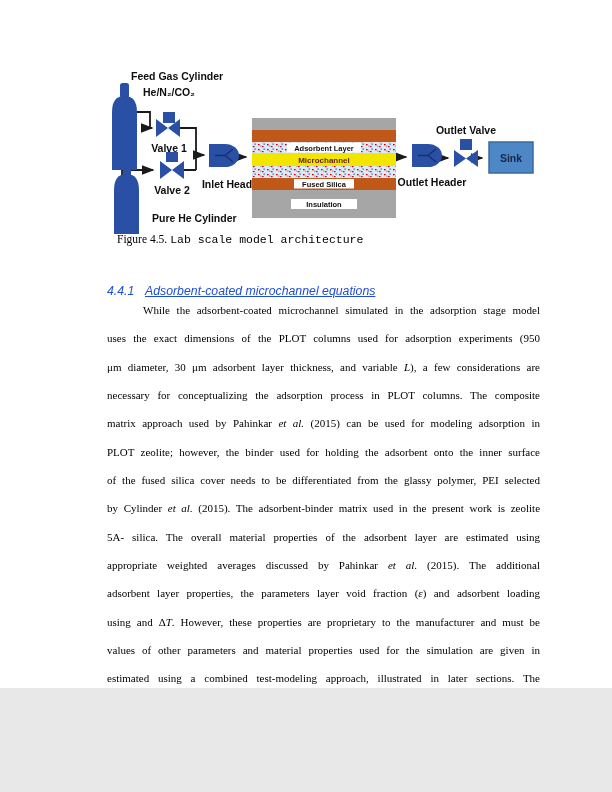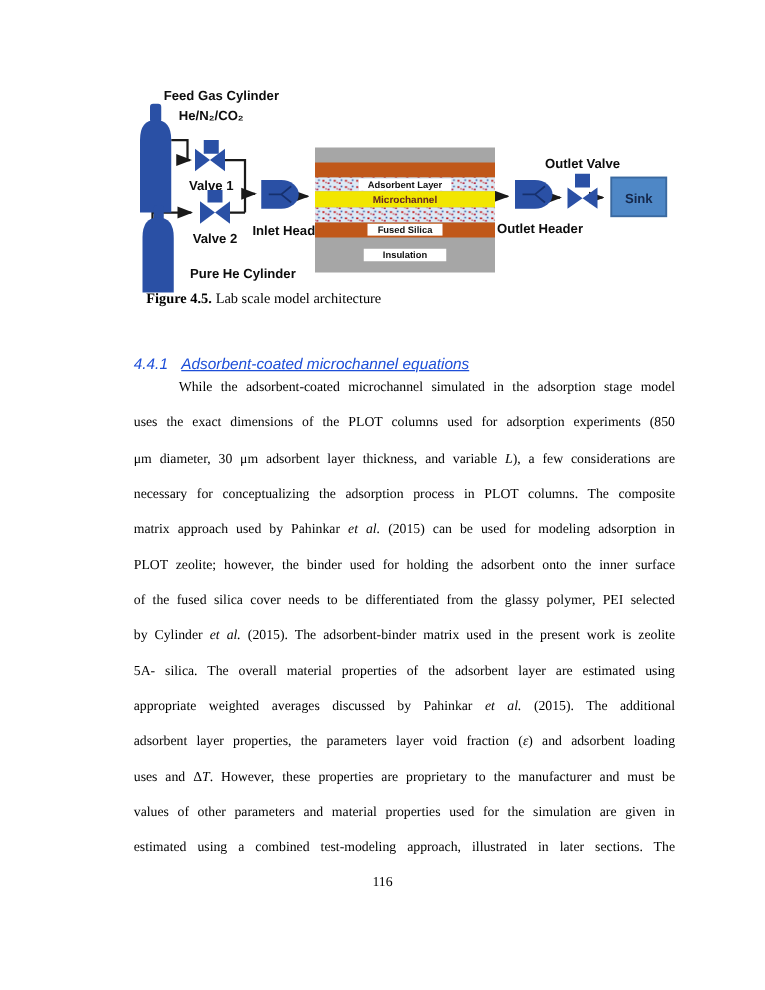--- a/index.html
+++ b/index.html
@@ -1,23 +1,23 @@
 <!DOCTYPE html>
 <html><head>
 <meta charset="utf-8">
 <style>
   html,body{margin:0;padding:0;background:#e8e8e8;}
-  .page{position:relative;width:612px;height:792px;background:#ffffff;overflow:hidden;
+  .page{position:relative;width:612px;height:688px;background:#ffffff;overflow:hidden;
         font-family:"Liberation Serif",serif;color:#1a1a1a;}
   .fig-svg{position:absolute;left:95px;top:58px;}
   .svg-label{font-family:"Liberation Sans",sans-serif;font-weight:bold;fill:#0d0d0d;font-size:10.5px;}
   .svg-label-sm{font-family:"Liberation Sans",sans-serif;font-weight:bold;fill:#111;font-size:7.5px;}
   .caption{position:absolute;left:117px;top:233px;font-size:11.5px;color:#000;}
-  .caption .cap-label{font-weight:bold;margin-top:28px;}
-  .caption .cap-text{margin-left:3px;}
+  .caption .cap-label{font-weight:normal;margin-top:28px;}
+  .caption .cap-text{margin-left:3px;font-family:Liberation Mono, monospace;}
   .heading{position:absolute;left:107px;top:284px;font-family:"Liberation Sans",sans-serif;
            font-style:italic;font-size:12.3px;color:#1d4ed8;}
   .heading .sec-num{display:inline-block;width:38px;}
   .heading .sec-title{text-decoration:underline;}
   .body-text{position:absolute;left:107px;top:296px;width:433px;}
   .bodyline{height:28.35px;line-height:28.35px;font-size:11px;color:#000;
             text-align:justify;text-align-last:justify;box-sizing:border-box;white-space:normal;}
   .bodyline.indent{padding-left:36px;}
   .bodyline .it{font-style:italic;}
   .pagenum{position:absolute;left:0;top:700px;width:612px;text-align:center;font-size:11px;color:#000;}
@@ -125,30 +125,30 @@
   <div class="caption">
     <span class="cap-label">Figure 4.5.</span><span class="cap-text">Lab scale model architecture</span>
   </div>
 
   <div class="heading">
     <span class="sec-num">4.4.1</span><span class="sec-title">Adsorbent-coated microchannel equations</span>
   </div>
 
   <div class="body-text">
       <div class="bodyline indent"><span>While the adsorbent-coated microchannel simulated in the adsorption stage model</span></div>
-      <div class="bodyline"><span>uses the exact dimensions of the PLOT columns used for adsorption experiments (850</span></div>
+      <div class="bodyline"><span>uses the exact dimensions of the PLOT columns used for adsorption experiments (950</span></div>
       <div class="bodyline"><span>μm diameter, 30 μm adsorbent layer thickness, and variable </span><span class="it">L</span><span>), a few considerations are</span></div>
       <div class="bodyline"><span>necessary for conceptualizing the adsorption process in PLOT columns. The composite</span></div>
       <div class="bodyline"><span>matrix approach used by Pahinkar </span><span class="it">et al.</span><span> (2015) can be used for modeling adsorption in</span></div>
       <div class="bodyline"><span>PLOT zeolite; however, the binder used for holding the adsorbent onto the inner surface</span></div>
       <div class="bodyline"><span>of the fused silica cover needs to be differentiated from the glassy polymer, PEI selected</span></div>
       <div class="bodyline"><span>by Cylinder </span><span class="it">et al.</span><span> (2015). The adsorbent-binder matrix used in the present work is zeolite</span></div>
       <div class="bodyline"><span>5A- silica. The overall material properties of the adsorbent layer are estimated using</span></div>
       <div class="bodyline"><span>appropriate weighted averages discussed by Pahinkar </span><span class="it">et al.</span><span> (2015). The additional</span></div>
       <div class="bodyline"><span>adsorbent layer properties, the parameters layer void fraction (</span><span class="it">ε</span><span>) and adsorbent loading</span></div>
-      <div class="bodyline"><span>uses and Δ</span><span class="it">T</span><span>. However, these properties are proprietary to the manufacturer and must be</span></div>
+      <div class="bodyline"><span>using and Δ</span><span class="it">T</span><span>. However, these properties are proprietary to the manufacturer and must be</span></div>
       <div class="bodyline"><span>values of other parameters and material properties used for the simulation are given in</span></div>
       <div class="bodyline"><span>estimated using a combined test-modeling approach, illustrated in later sections. The</span></div>
     </div>
 
   <div class="pagenum">116</div>
 
 </div>
 
 </body></html>

